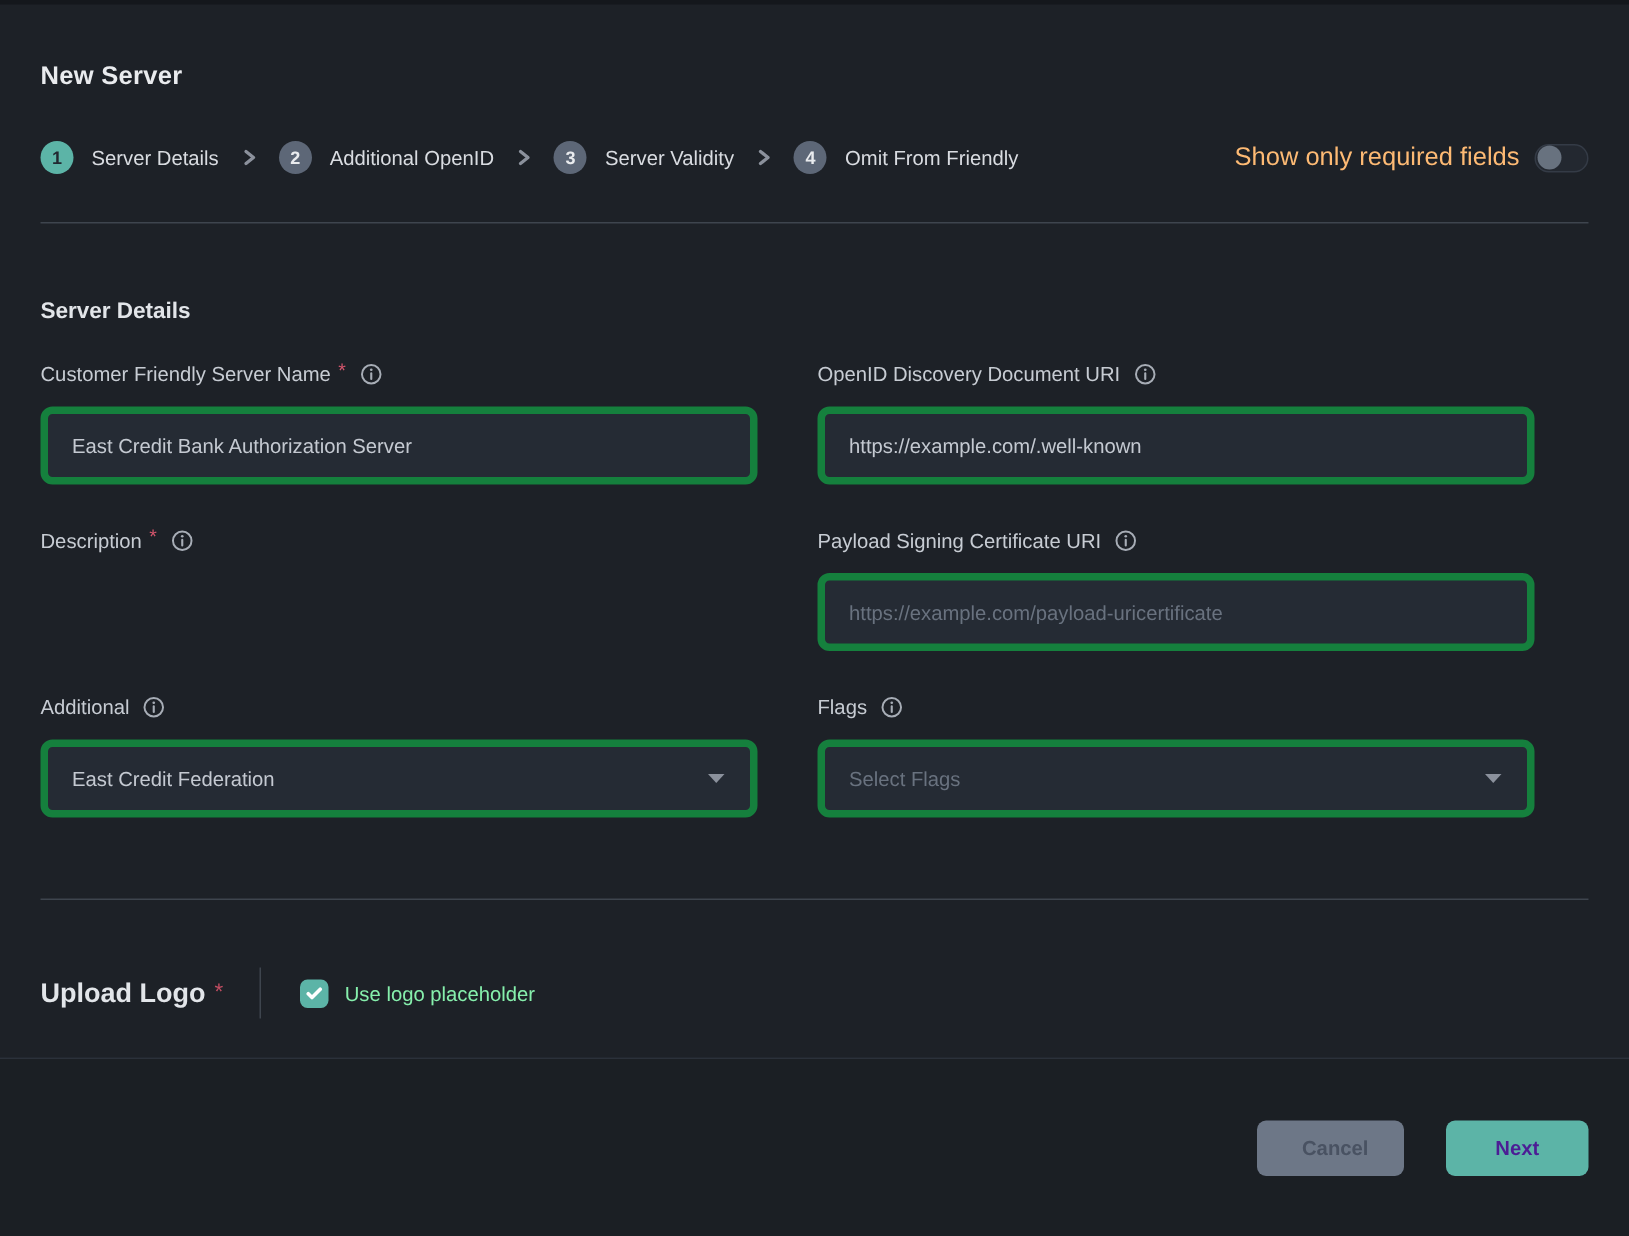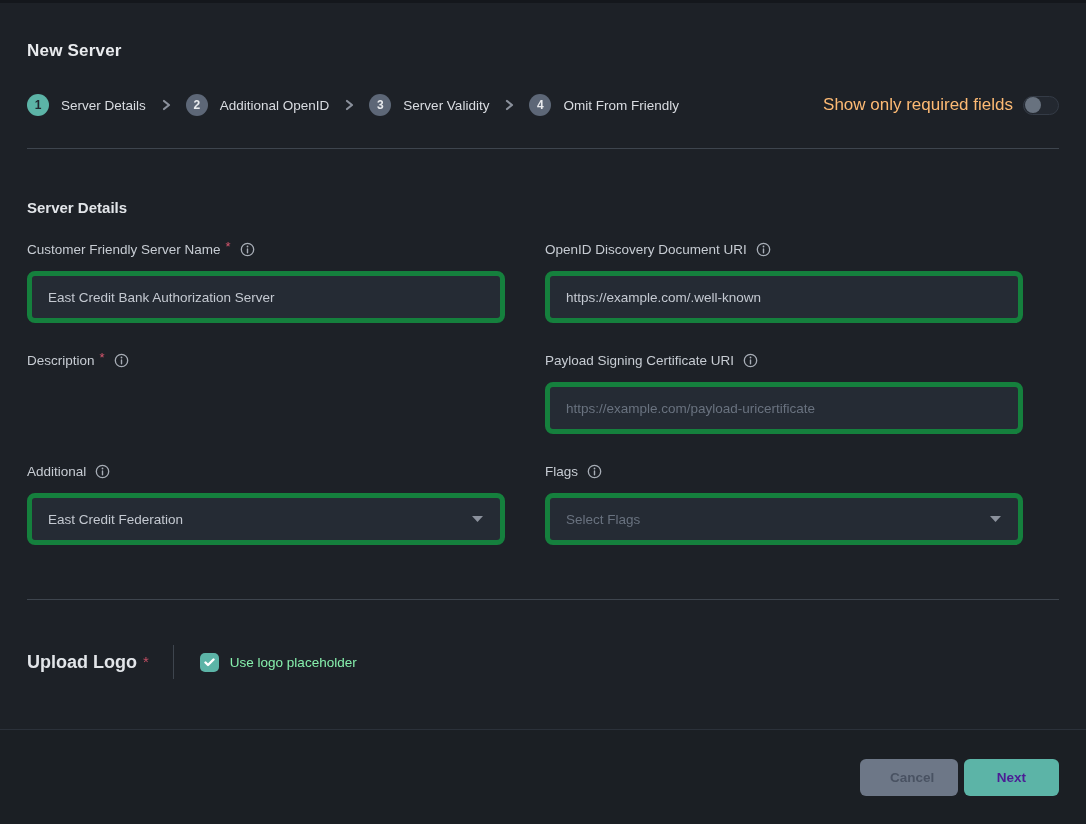--- a/index.html
+++ b/index.html
@@ -97,25 +97,25 @@
   .checkbox {
     width: 19px; height: 19px; border-radius: 5px;
     background: #5cb4a7; display: flex; align-items: center; justify-content: center;
   }
   .checkbox svg { width: 11px; height: 9px; stroke: #ffffff; fill: none; stroke-width: 2.4; stroke-linecap: round; stroke-linejoin: round; }
   .checkbox-label { font-size: 13.5px; color: #86efac; }
 
   
   footer {
     flex: 0 0 auto;
-    height: 95px;
+    height: 119px;
     border-top: 1px solid #2b313a;
     background: #1b1f24;
     display: flex; align-items: center; justify-content: flex-end;
-    gap: 6px; padding: 0 27px;
+    gap: 28px; padding: 0 27px;
   }
   .btn {
     height: 37px; border: none; border-radius: 6px;
     font-family: "Liberation Sans", sans-serif;
     font-size: 13.5px; font-weight: 700;
     cursor: pointer; padding: 0 30px;
   }
   .btn-cancel { background: #6d7787; color: #495262; width: 98px; }
   .btn-next { background: #5cb4a7; color: #4c1d95; width: 95px; }
 </style>

